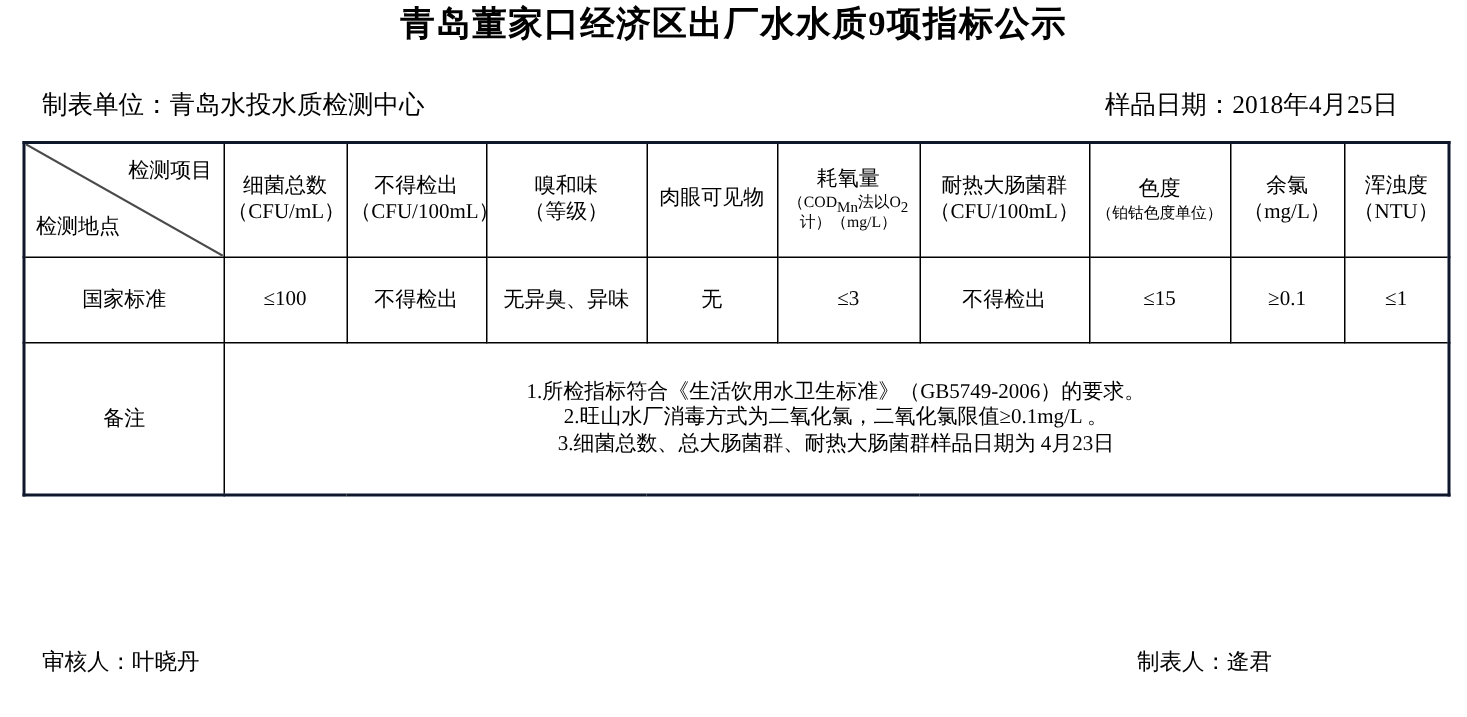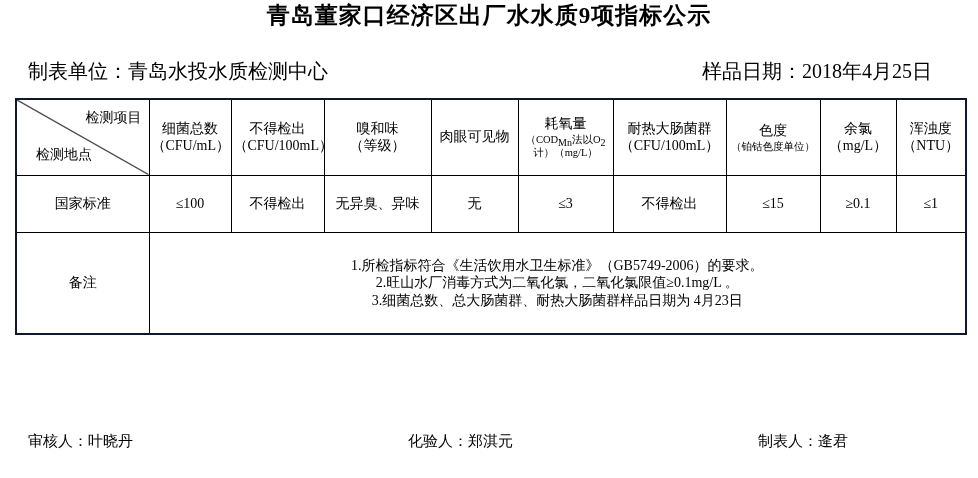--- a/index.html
+++ b/index.html
@@ -15,21 +15,21 @@
   .title {
     text-align:center;
     font-size:23px;
     font-weight:bold;
     letter-spacing:1px;
   }
   .meta-row {
     display:flex;
     justify-content:space-between;
     margin:27px 46px 0 28px;
-    font-size:20px;
+    font-size:17px;
   }
   table.report {
     margin:13px 0 0 15px;
     width:948px;
     border-collapse:collapse;
     table-layout:fixed;
     border:2px solid #0f172a;
   }
   table.report th, table.report td {
     border:1px solid #000000;
@@ -48,21 +48,21 @@
   .col-unit { display:block; line-height:16px; }
   .col-unit-small { display:block; font-size:10.5px; line-height:13px; }
   .col-unit-small sub { font-size:10px; line-height:0; }
   
   td.corner {
     position:relative;
     padding:0;
   }
   td.corner svg { position:absolute; left:0; top:0; width:100%; height:100%; display:block; }
   .corner-top { position:absolute; top:9px; right:7px; font-size:14px; }
-  .corner-bottom { position:absolute; bottom:11px; left:7px; font-size:14px;margin-left:12px; }
+  .corner-bottom { position:absolute; bottom:11px; left:7px; font-size:14px; }
   
   td.remark-text {
     text-align:left;
     vertical-align:top;
     padding:13px 4px 0 5px;
   }
   td.remark-text div { font-size:14px; line-height:17.5px; white-space:nowrap; }
   
   .footer {
     position:absolute;
@@ -167,17 +167,16 @@
         <div>1.所检指标符合《生活饮用水卫生标准》（GB5749-2006）的要求。</div>
         <div>2.旺山水厂消毒方式为二氧化氯，二氧化氯限值≥0.1mg/L 。</div>
         <div>3.细菌总数、总大肠菌群、耐热大肠菌群样品日期为 4月23日</div>
       </td>
     </tr>
   </tbody>
     </table>
 
   <div class="footer">
     <span class="f1">审核人：叶晓丹</span>
-    <span class="f2">化验人：郑淇元</span>
     <span class="f3">制表人：逄君</span>
   </div>
 
 </div>
 
 </body></html>

